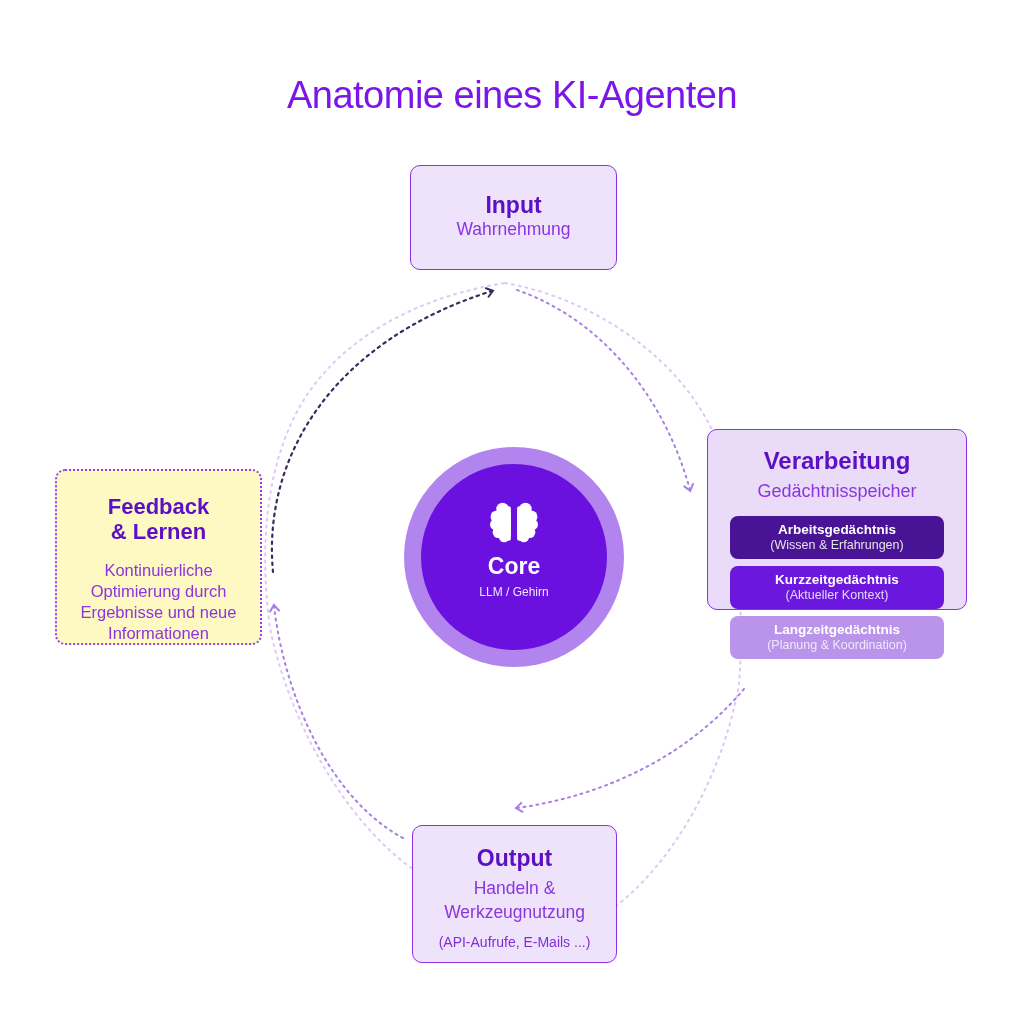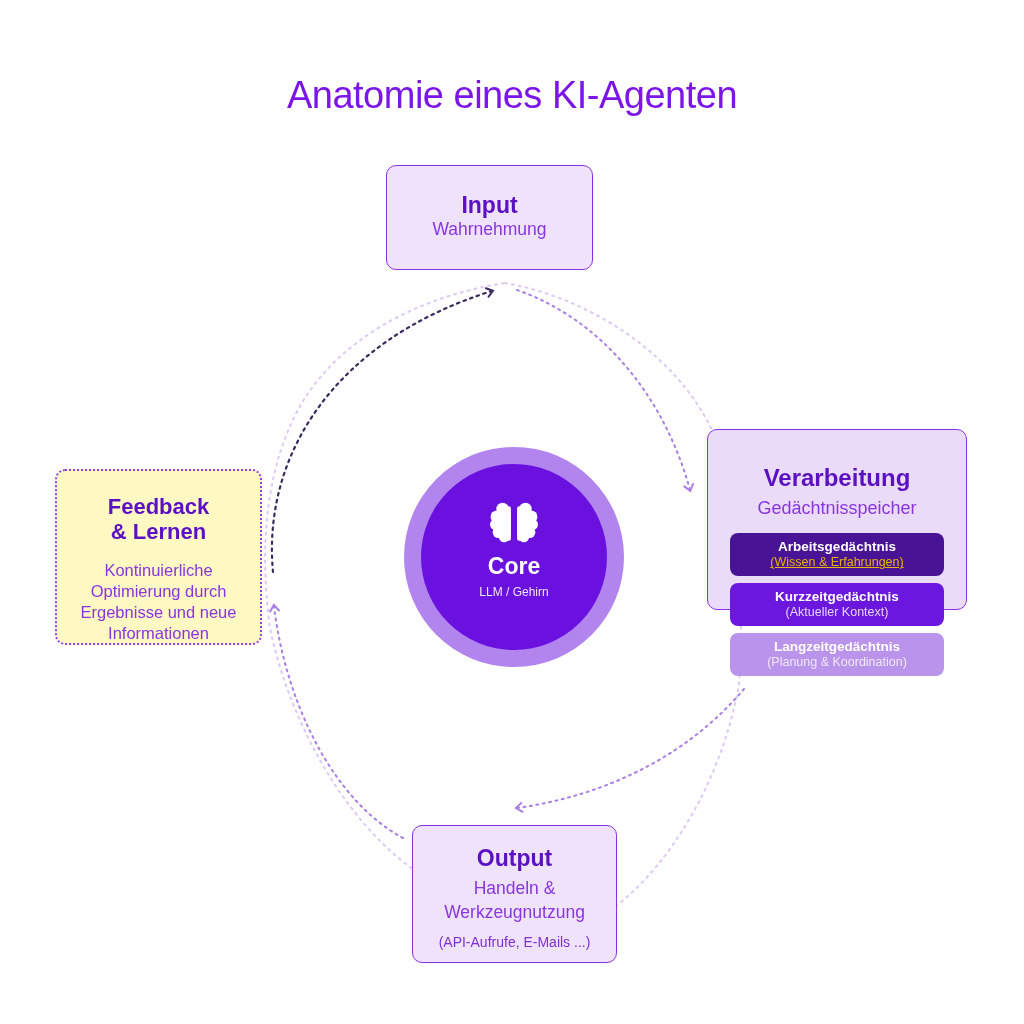--- a/index.html
+++ b/index.html
@@ -13,33 +13,33 @@
   }
   svg.arrows { position:absolute; inset:0; z-index:1; }
   .node {
     position:absolute; z-index:2; text-align:center; box-sizing:border-box;
     border-radius:10px; background:#EFE3FB; border:1.6px solid #8B31E3;
   }
   .node h2 { margin:0; font-size:23px; font-weight:700; color:#5C10C4; white-space:pre-line; line-height:1.15; }
   .node .sub { font-size:17.5px; color:#8A35E0; white-space:pre-line; line-height:1.35; }
   .node .note { font-size:14px; color:#7F2FD8; }
 
-  .input-box   { left:386px; top:165px; width:207px; height:105px; padding-top:26px; }
+  .input-box   { left:410px; top:165px; width:207px; height:105px; padding-top:26px; }
   .output-box  { left:412px; top:825px; width:205px; height:138px; padding-top:19px; }
   .output-box .sub { margin-top:6px; }
   .output-box .note { margin-top:9px; }
 
   .feedback-box {
     left:55px; top:469px; width:207px; height:176px; padding-top:23px;
     border:2.2px dotted #9341E6; background:#fef9c3;
   }
   .feedback-box h2 { font-size:22px; }
   .feedback-box .sub { font-size:16.5px; margin-top:15px; line-height:1.28; }
 
-  .processing-box { left:707px; top:429px; width:260px; height:181px; padding-top:34px; background:#EADCF9; }
+  .processing-box { left:707px; top:429px; width:260px; height:181px; padding-top:17px; background:#EADCF9; }
   .processing-box h2 { font-size:24px; }
   .processing-box .sub { margin-top:4px; font-size:18px; }
   .mem-list { margin-top:13px; }
   .mem-row {
     width:214px; height:43px; margin:0 auto 7px auto; border-radius:8px;
     box-sizing:border-box; padding-top:5px;
   }
   .mem-label { font-size:13.5px; font-weight:700; color:#ffffff; line-height:1.3; }
   .mem-sub   { font-size:12.5px; line-height:1.25; }
 
@@ -90,21 +90,21 @@
     <h2>Input</h2>
     <div class="sub">Wahrnehmung</div>
   </div>
 
   <div class="node processing-box">
     <h2>Verarbeitung</h2>
     <div class="sub">Gedächtnisspeicher</div>
     <div class="mem-list">
       <div class="mem-row" style="background-color: rgb(72, 19, 148);">
         <div class="mem-label">Arbeitsgedächtnis</div>
-        <div class="mem-sub" style="color: #eab308; text-decoration: underline;">(Wissen &amp; Erfahrungen)</div>
+        <div class="mem-sub" style="color: #e5e5e5;">(Wissen &amp; Erfahrungen)</div>
       </div>
       <div class="mem-row" style="background-color: rgb(108, 23, 222);">
         <div class="mem-label">Kurzzeitgedächtnis</div>
         <div class="mem-sub" style="color: rgb(228, 212, 250);">(Aktueller Kontext)</div>
       </div>
       <div class="mem-row" style="background-color: rgb(186, 147, 234);">
         <div class="mem-label">Langzeitgedächtnis</div>
         <div class="mem-sub" style="color: rgb(241, 232, 252);">(Planung &amp; Koordination)</div>
       </div>
     </div>

